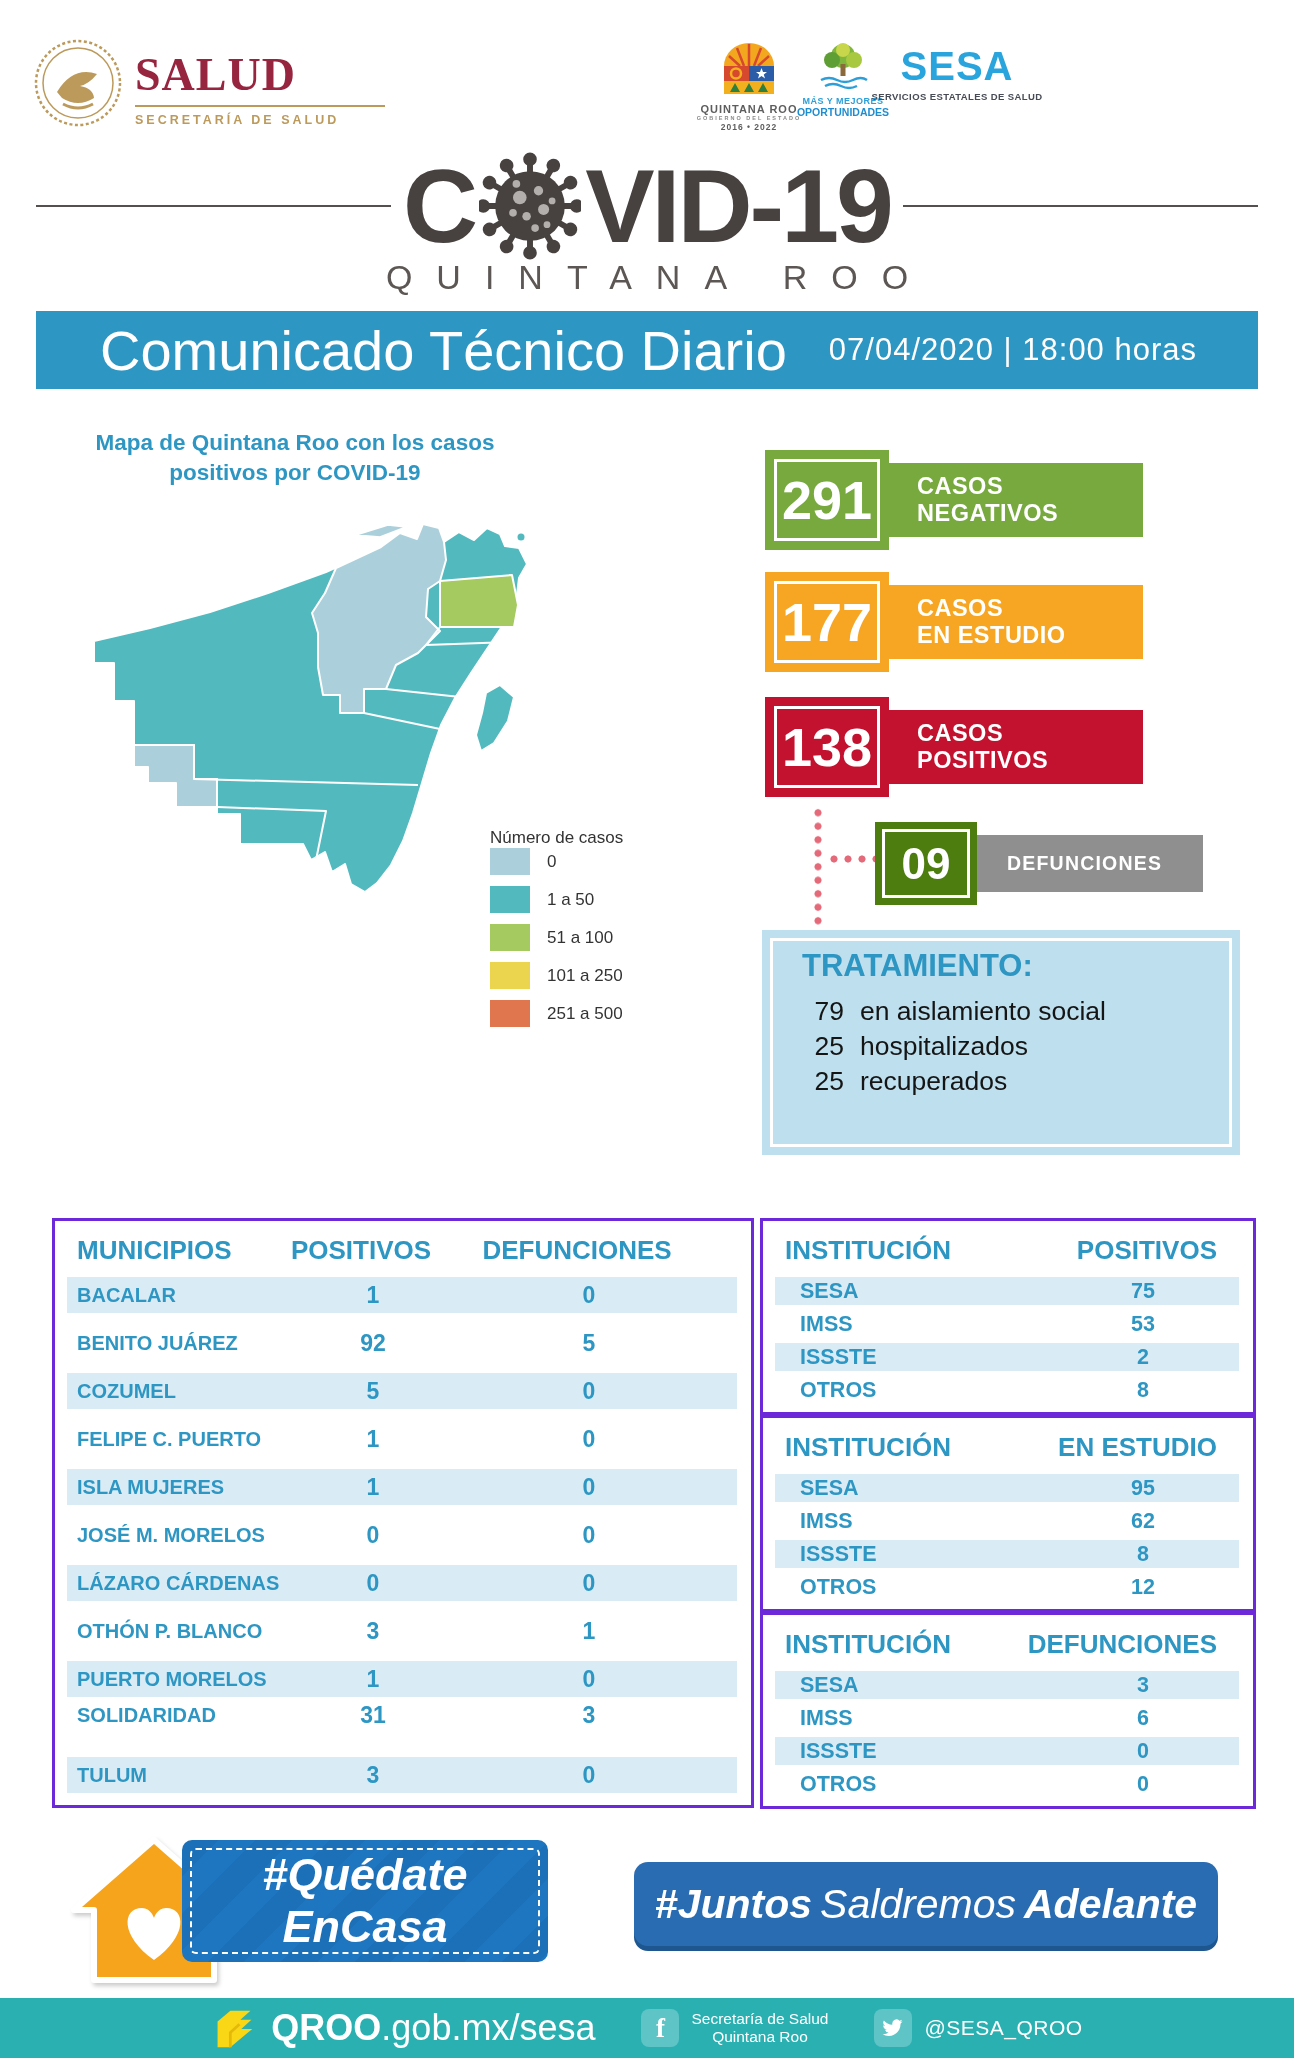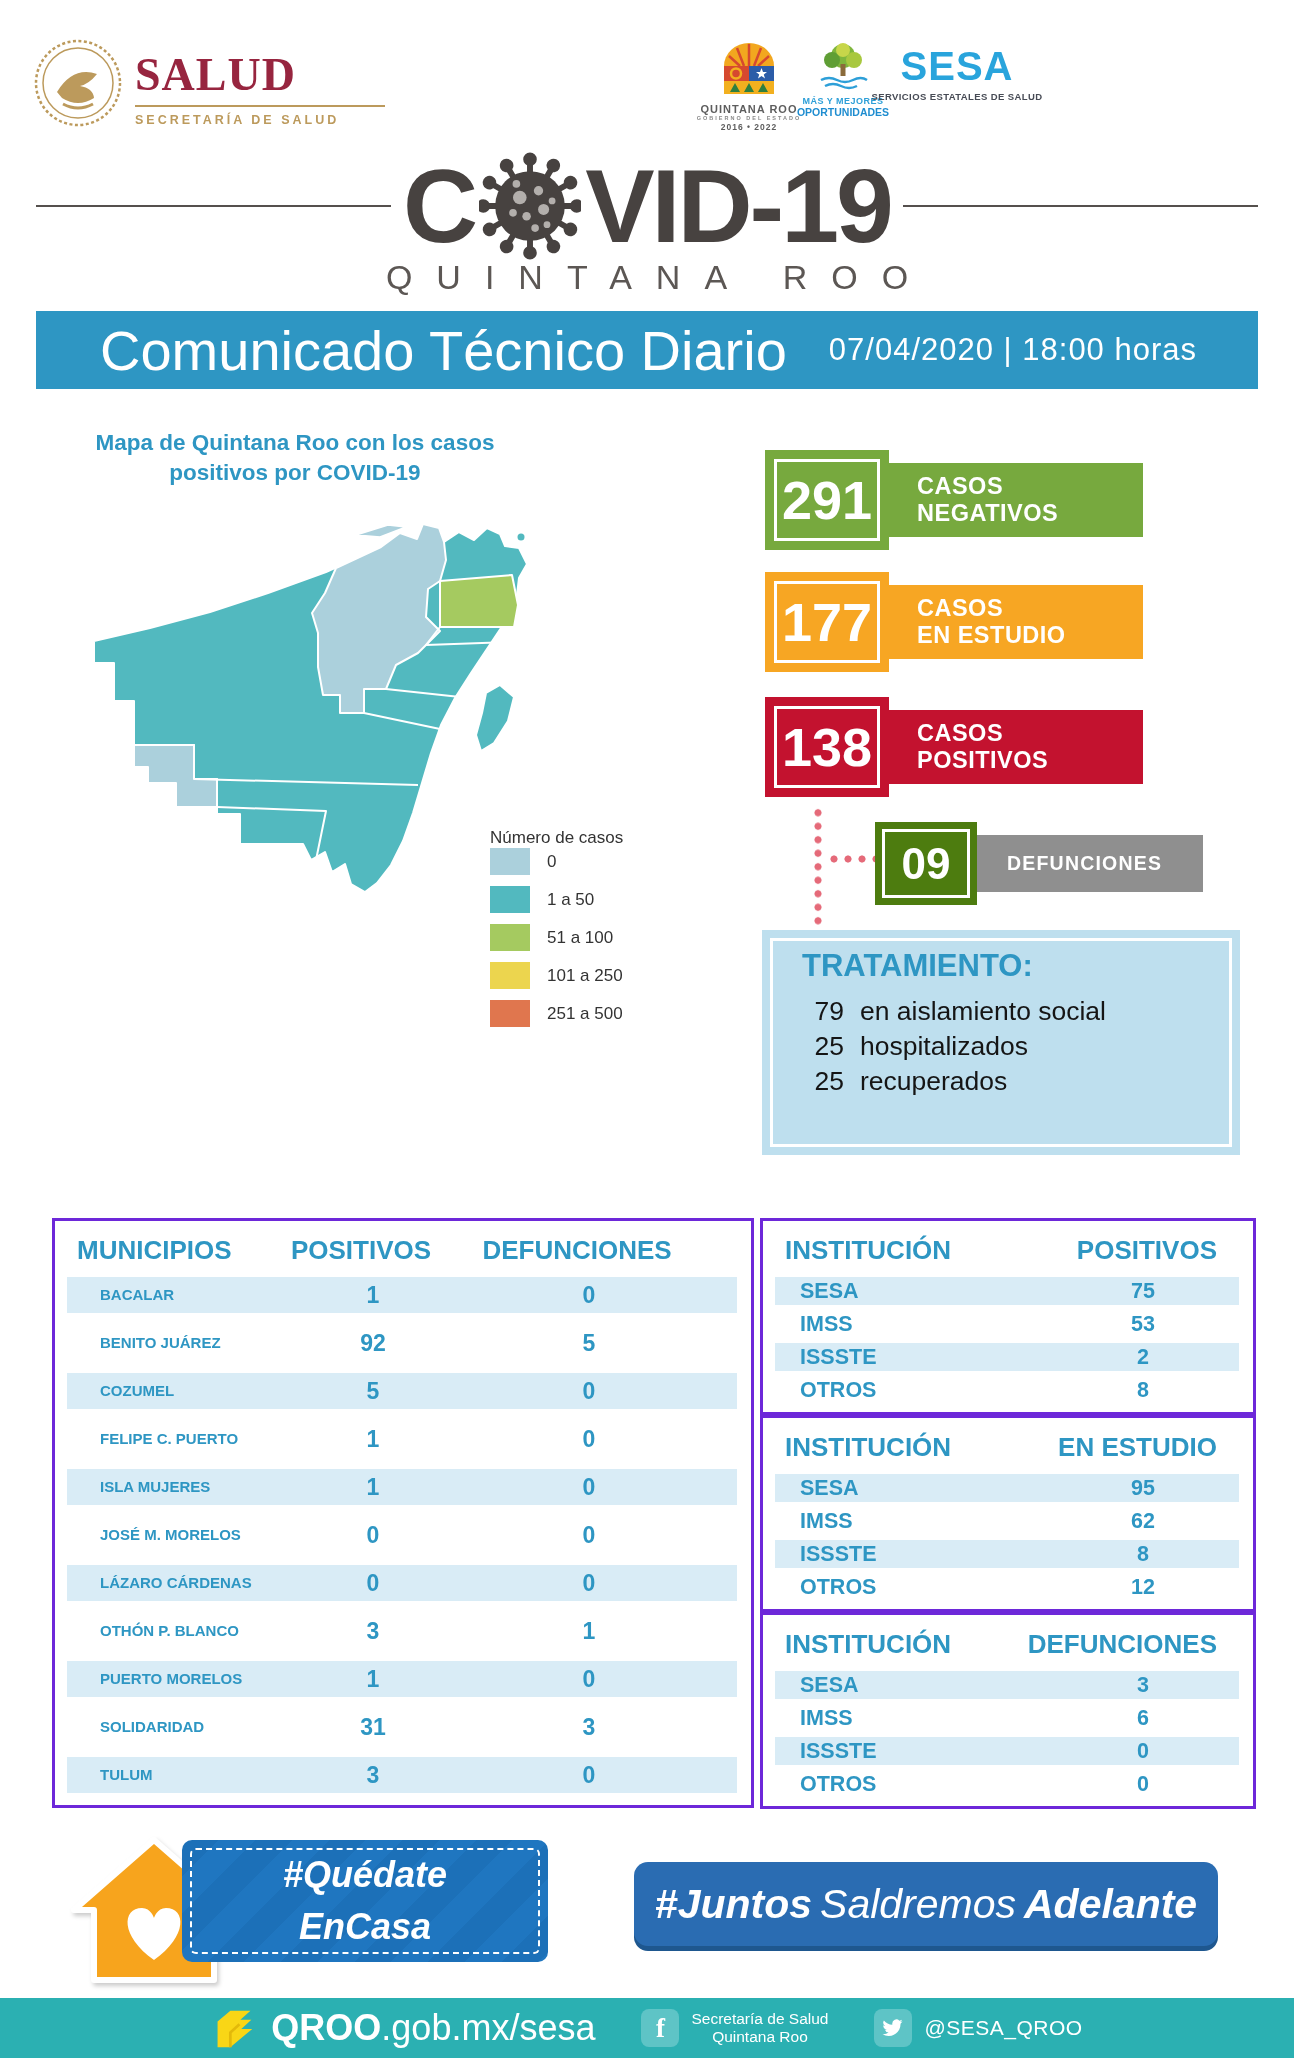--- a/index.html
+++ b/index.html
@@ -58,35 +58,35 @@
   .treat-title{position:absolute;left:40px;top:18px;color:#2e96c3;font-weight:700;font-size:31px;}
   .treat-rows{position:absolute;left:40px;top:66px;}
   .t-row{display:flex;align-items:baseline;height:35px;color:#151515;font-size:26.5px;}
   .t-num{width:42px;text-align:right;margin-right:16px;}
 
   
   .tbl-box{position:absolute;border:3px solid #6d28d9;background:#fff;box-sizing:border-box;}
   .muni-header span,.muni-row span{position:absolute;font-weight:700;color:#2e96c3;}
   .muni-row{position:absolute;left:12px;right:14px;height:36px;}
   .muni-row.shaded{background:#d9ecf6;}
-  .muni-name{left:10px;top:0;line-height:36px;font-size:15px;margin-left:23px;}
+  .muni-name{left:10px;top:0;line-height:36px;font-size:20px;}
   .muni-pos{left:226px;width:160px;top:0;line-height:36px;font-size:23px;text-align:center;}
   .muni-def{left:412px;width:220px;top:0;line-height:36px;font-size:23px;text-align:center;}
   .inst-header span{position:absolute;font-weight:700;color:#2e96c3;font-size:26px;}
   .inst-row{position:absolute;left:12px;right:14px;height:28px;}
   .inst-row.shaded{background:#d9ecf6;}
   .inst-name{position:absolute;left:25px;line-height:28px;font-size:21.5px;font-weight:700;color:#2e96c3;}
   .inst-val{position:absolute;left:288px;width:160px;line-height:28px;font-size:21.5px;font-weight:700;color:#2e96c3;text-align:center;}
 
   
   .quedate{position:absolute;left:182px;top:1840px;width:366px;height:122px;border-radius:10px;
            background:repeating-linear-gradient(135deg,#1c70b8 0 26px,#1f76c0 26px 52px);}
   .quedate-dash{position:absolute;inset:8px;border:2px dashed #fff;border-radius:6px;}
   .quedate-text{position:absolute;inset:0;display:flex;flex-direction:column;align-items:center;justify-content:center;
-                color:#fff;font-style:italic;font-weight:700;font-size:36px;line-height:52px;}
+                color:#fff;font-style:italic;font-weight:700;font-size:45px;line-height:52px;}
   .juntos{position:absolute;left:634px;top:1862px;width:584px;height:84px;border-radius:14px;background:#2a6cb2;
           box-shadow:0 5px 0 #1e578f;display:flex;align-items:center;justify-content:center;color:#fff;font-style:italic;font-size:41px;}
   .juntos b{font-weight:700;}
 
   
   .footer{position:absolute;left:0;top:1998px;width:1294px;height:60px;background:#2bb0b2;
           display:flex;align-items:center;justify-content:center;color:#fff;}
   .foot-site{font-size:36px;margin-left:14px;}
   .foot-site b{font-weight:700;}
   .soc-icon{width:38px;height:38px;border-radius:8px;background:#5ec4c6;display:flex;align-items:center;justify-content:center;}
@@ -371,21 +371,21 @@
     <div class="muni-row" style="top:392px;">
       <span class="muni-name">OTHÓN P. BLANCO</span>
         <span class="muni-pos">3</span>
         <span class="muni-def">1</span>
     </div>
     <div class="muni-row shaded" style="top:440px;">
       <span class="muni-name">PUERTO MORELOS</span>
         <span class="muni-pos">1</span>
         <span class="muni-def">0</span>
     </div>
-    <div class="muni-row" style="top:488px;">
+    <div class="muni-row" style="top:476px;">
       <span class="muni-name">SOLIDARIDAD</span>
         <span class="muni-pos">31</span>
         <span class="muni-def">3</span>
     </div>
     <div class="muni-row shaded" style="top:536px;">
       <span class="muni-name">TULUM</span>
         <span class="muni-pos">3</span>
         <span class="muni-def">0</span>
     </div>
   </div>

